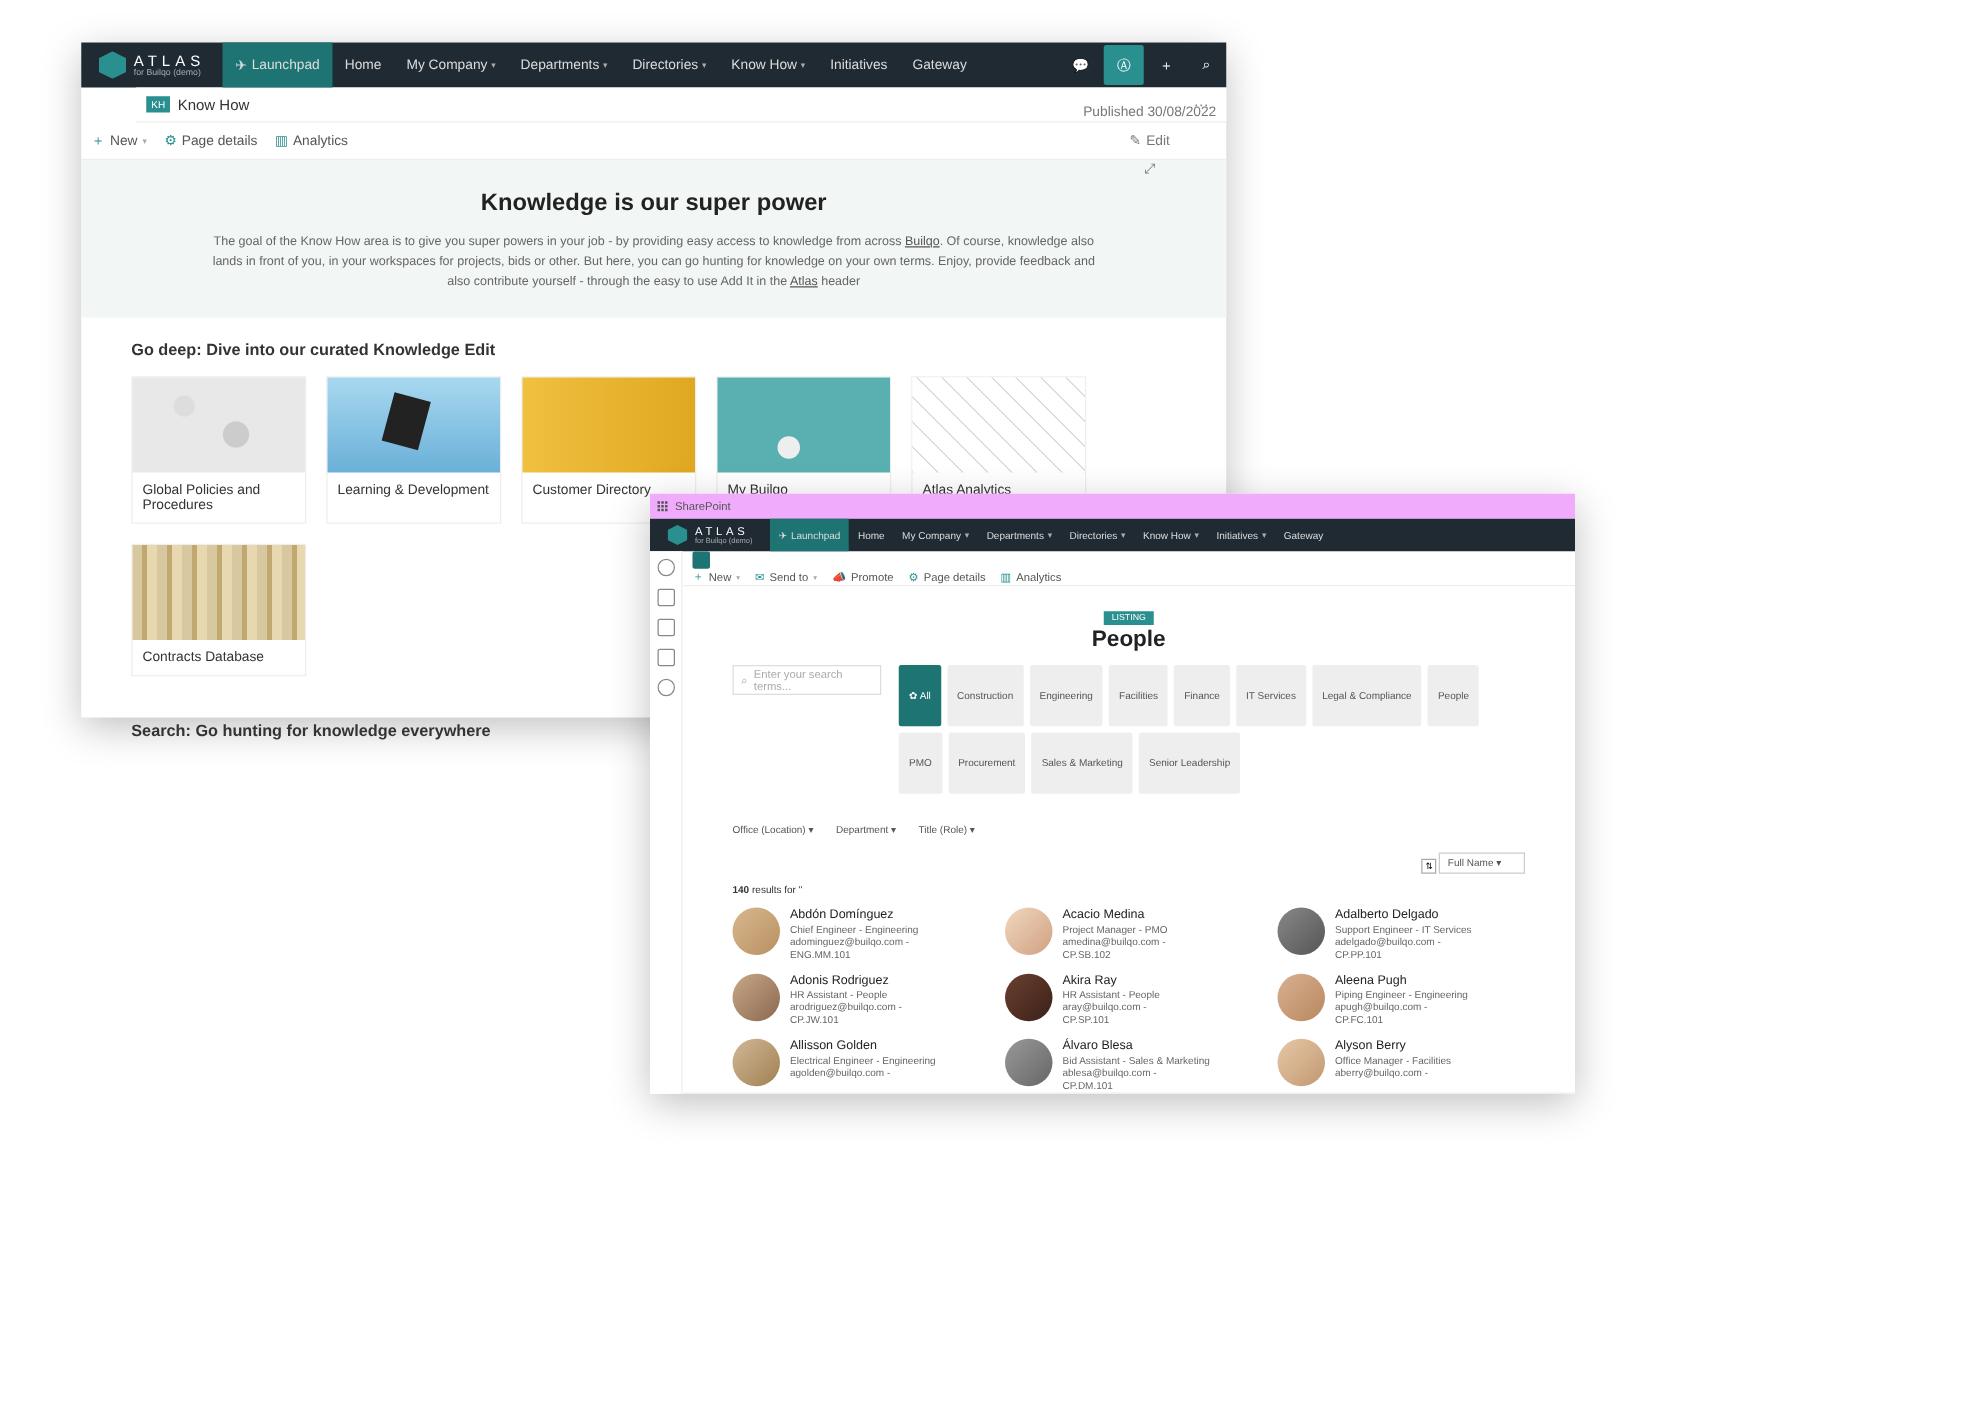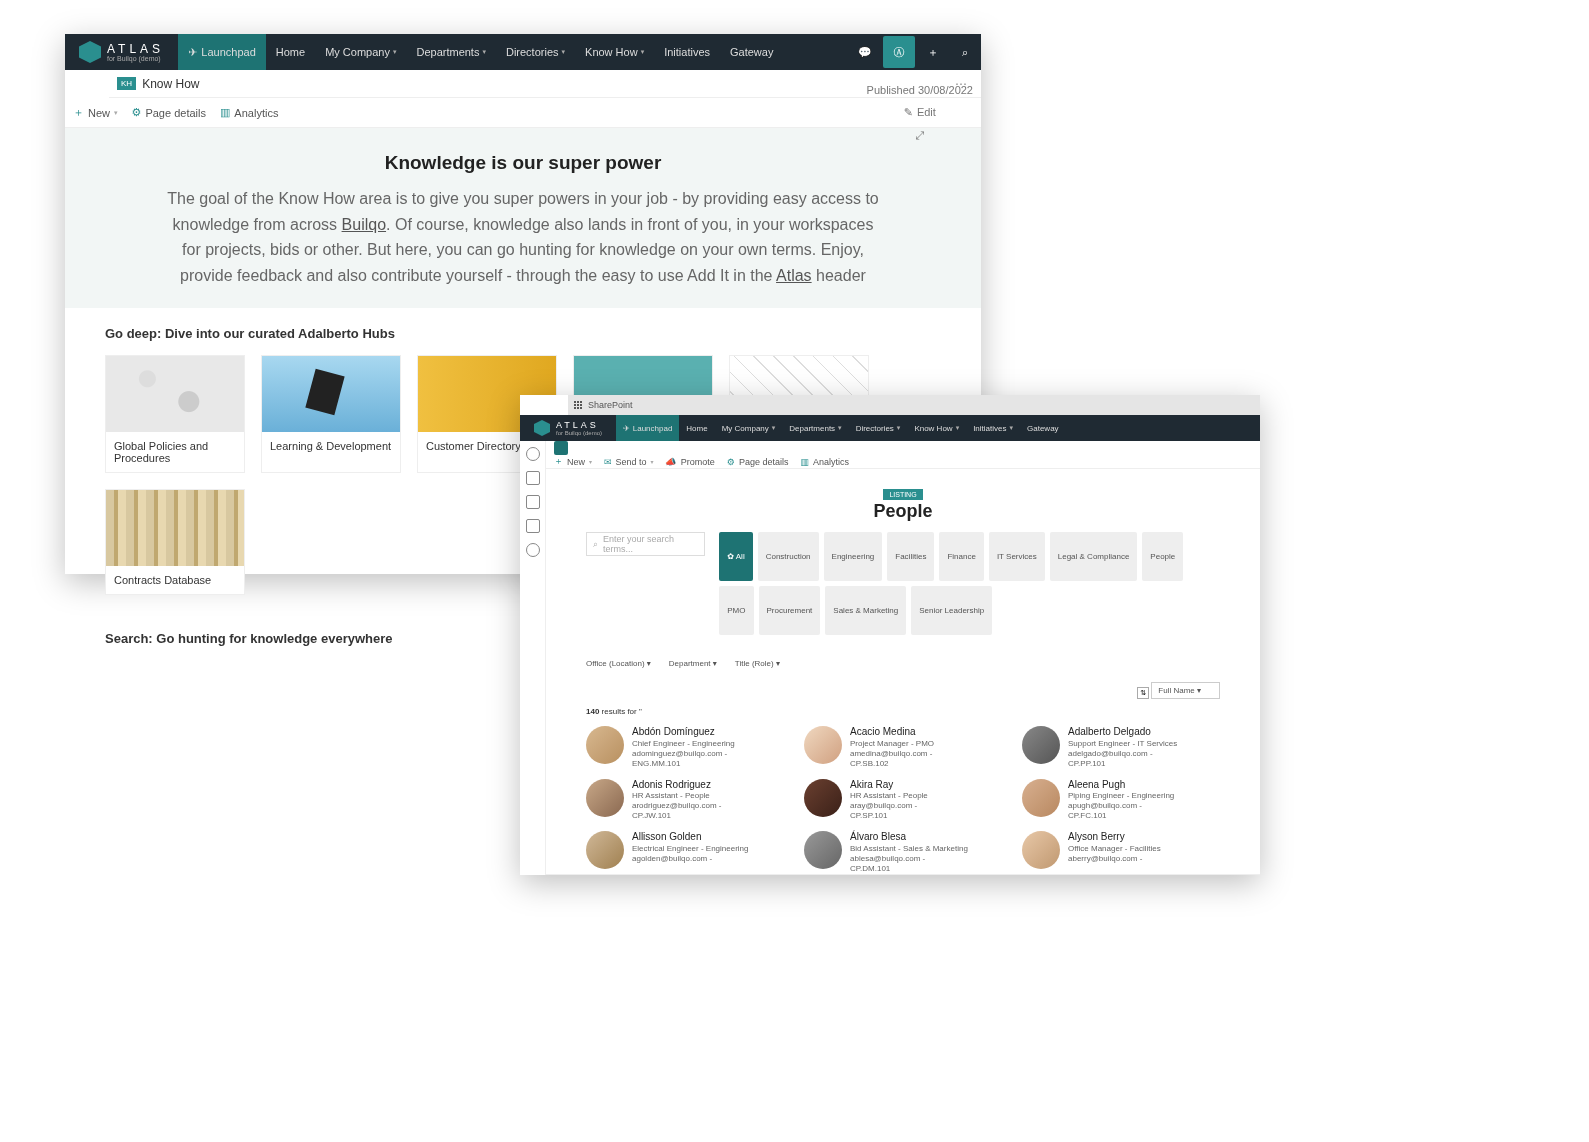--- a/index.html
+++ b/index.html
@@ -26,41 +26,41 @@
 .crumbbar { height: 28px; background: #fff; border-bottom: 1px solid #eee; display: flex; align-items: center; padding: 0 8px; font-size: 12px; color: #333; margin-left: 44px; }
 .crumb-badge { background: #2a8f8f; color: #fff; font-size: 8px; padding: 2px 4px; margin-right: 6px; }
 .crumb-dots { margin-left: auto; color: #888; cursor: pointer; padding: 0 6px; }
 
 .toolbar { height: 30px; border-bottom: 1px solid #eee; display: flex; align-items: center; padding: 0 8px; font-size: 11px; color: #555; gap: 14px; }
 .tool { display: flex; align-items: center; gap: 4px; cursor: pointer; }
 .toolbar-right { margin-left: auto; display: flex; align-items: center; gap: 10px; color: #777; flex-direction: column; }
 
 .hero { background: #f2f6f5; padding: 24px 40px 20px; text-align: center; }
 .hero h1 { font-size: 19px; font-weight: 600; color: #222; margin-bottom: 12px; }
-.hero p { font-size: 16px; color: #666; line-height: 1.6; max-width: 720px; margin: 0 auto; }
+.hero p { font-size: 10px; color: #666; line-height: 1.6; max-width: 720px; margin: 0 auto; }
 .hero .lnk { text-decoration: underline; color: #555; }
 
 .section { padding: 18px 40px; }
 .sec-title { font-size: 13px; font-weight: 600; color: #333; margin-bottom: 14px; }
 .hubs { display: flex; gap: 16px; flex-wrap: wrap; }
 .hub { width: 140px; border: 1px solid #eee; background: #fff; cursor: pointer; }
 .hub-img { width: 100%; height: 76px; }
 .hub-label { padding: 8px; font-size: 11px; color: #333; }
 
 .img-gears { background: radial-gradient(circle at 30% 30%, #ddd 8px, transparent 9px), radial-gradient(circle at 60% 60%, #ccc 10px, transparent 11px), #e8e8e8; }
 .img-grad { background: linear-gradient(180deg,#a8d8f0,#6ab0d8); position: relative; }
 .img-grad::after { content:""; position:absolute; left:35%; top:20%; width:30px; height:40px; background:#222; transform: rotate(15deg); }
 .img-yellow { background: linear-gradient(90deg,#f0c040,#e0a820); }
 .img-teal { background: #5ab0b0; position: relative; }
 .img-teal::after { content:""; position:absolute; left:35%; bottom:15%; width:18px; height:18px; background:#eee; border-radius:50%; }
 .img-mesh { background: repeating-linear-gradient(45deg,#ddd,#ddd 1px,#fff 1px,#fff 14px), repeating-linear-gradient(-45deg,#ddd,#ddd 1px,transparent 1px,transparent 14px); }
 .img-books { background: repeating-linear-gradient(90deg,#d8c8a0,#d8c8a0 8px,#c0a870 8px,#c0a870 12px,#e8d8b0 12px,#e8d8b0 20px); }
 
 
-.sp-top { height: 20px; background: #e5e5e5; display: flex; align-items: center; padding: 0 6px; font-size: 9px; color: #555; gap: 6px; margin-left: 48px; }
+.sp-top { height: 20px; background: #f0abfc; display: flex; align-items: center; padding: 0 6px; font-size: 9px; color: #555; gap: 6px; }
 .waffle { display: grid; grid-template-columns: repeat(3,2px); grid-template-rows: repeat(3,2px); gap: 1px; }
 .waffle span { background: #555; }
 .topbar2 { background: #1f2a33; height: 26px; }
 .topbar2 .logo-cube { width: 16px; height: 16px; }
 .topbar2 .logo-txt .t1 { font-size: 9px; letter-spacing: 3px; }
 .topbar2 .logo-txt .t2 { font-size: 6px; }
 .topbar2 .navitem { font-size: 8px; padding: 0 7px; }
 
 .railwrap { display: flex; height: calc(100% - 46px); }
 .rail { width: 26px; background: #fff; border-right: 1px solid #eee; display: flex; flex-direction: column; align-items: center; padding-top: 6px; gap: 10px; }
@@ -182,21 +182,21 @@
   </div>
 
   <div class="hero">
     <h1>Knowledge is our super power</h1>
     <p>
       <span>The goal of the Know How area is to give you super powers in your job - by providing easy access to knowledge from across </span><span class="lnk">Builqo</span><span>. Of course, knowledge also lands in front of you, in your workspaces for projects, bids or other. But here, you can go hunting for knowledge on your own terms. Enjoy, provide feedback and also contribute yourself - through the easy to use Add It in the </span><span class="lnk">Atlas</span><span> header</span>
     </p>
   </div>
 
   <div class="section">
-    <div class="sec-title">Go deep: Dive into our curated Adalberto Hubs</div>
+    <div class="sec-title">Go deep: Dive into our curated Knowledge Edit</div>
     <div class="hubs">
       <div class="hub">
           <div class="hub-img img-gears"></div>
           <div class="hub-label">Global Policies and Procedures</div>
         </div>
       <div class="hub">
           <div class="hub-img img-grad"></div>
           <div class="hub-label">Learning &amp; Development</div>
         </div>
       <div class="hub">

